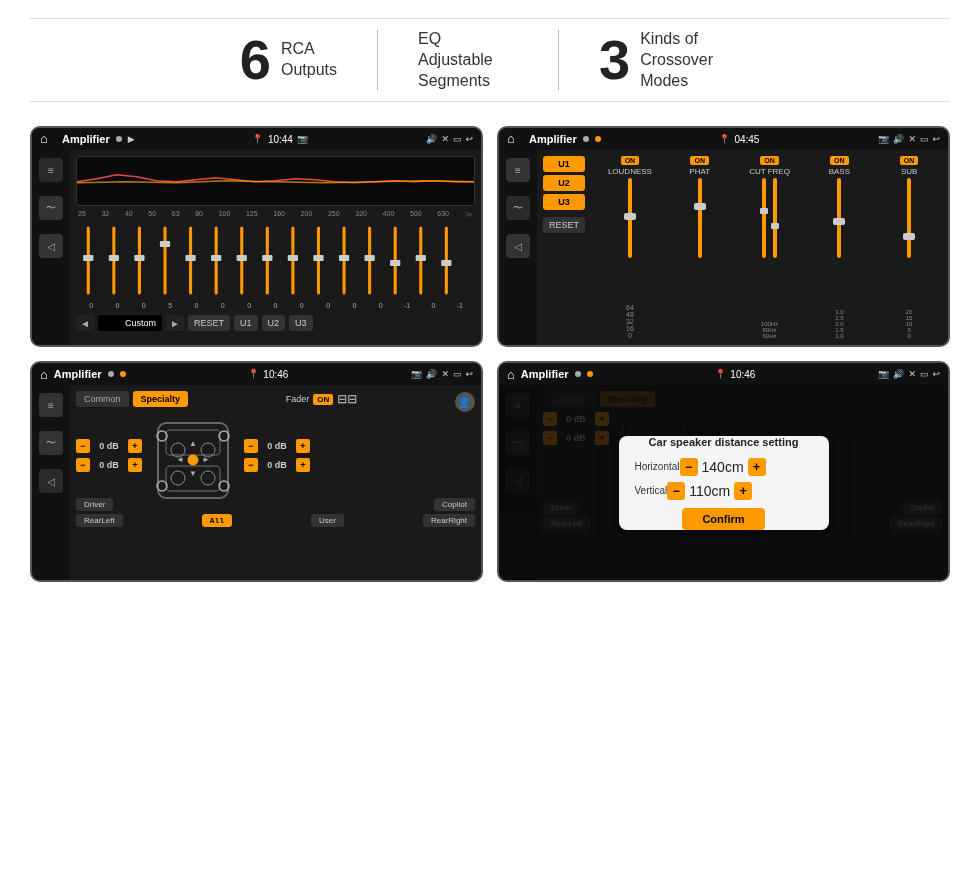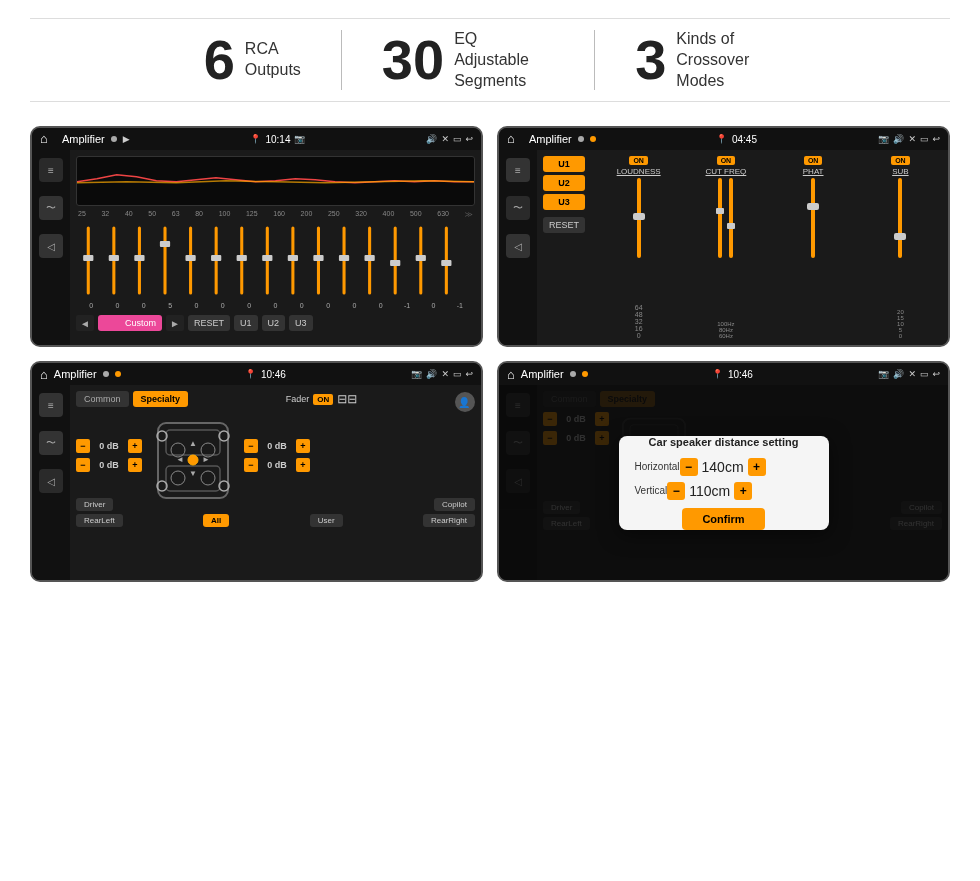--- a/index.html
+++ b/index.html
@@ -95,21 +95,21 @@
     .home-icon {
       width: 16px;
       height: 16px;
       color: #fff;
       font-size: 14px;
     }
 
     .status-app-name {
       color: #fff;
       font-size: 11px;
-      font-weight: 400;
+      font-weight: 700;
     }
 
     .status-dot {
       width: 6px;
       height: 6px;
       border-radius: 50%;
       background: #aaa;
     }
 
     .status-dot.orange { background: #f90; }
@@ -230,21 +230,21 @@
     .eq-btn {
       background: #333;
       color: #ccc;
       border: none;
       border-radius: 3px;
       padding: 3px 6px;
       font-size: 9px;
       cursor: pointer;
     }
 
-    .eq-btn.active { background: #ec4899; color: #fff; padding-left: 27px; }
+    .eq-btn.active { background: #000000; color: #fff; padding-left: 27px; }
 
     .arrow-btn {
       width: 18px;
       height: 16px;
       background: #222;
       border-radius: 2px;
       display: flex;
       align-items: center;
       justify-content: center;
       color: #aaa;
@@ -282,21 +282,20 @@
       display: flex;
       flex-direction: column;
       align-items: center;
     }
 
     .col-header {
       font-size: 8px;
       color: #ccc;
       text-align: center;
       margin-bottom: 2px;
-      text-decoration: underline;
     }
 
     .on-badge {
       background: #f90;
       color: #000;
       font-size: 7px;
       font-weight: bold;
       padding: 1px 4px;
       border-radius: 2px;
       margin-bottom: 2px;
@@ -402,20 +401,21 @@
       border-radius: 3px;
       padding: 2px 8px;
       font-size: 8px;
       cursor: pointer;
     }
 
     .bottom-btn.active-orange {
       background: #f90;
       color: #000;
       font-weight: bold;
+      font-family: Liberation Mono, monospace;
     }
 
     
     .screen4-body {
       background: #1a1a1a;
       display: flex;
       height: 195px;
       position: relative;
     }
 
@@ -530,21 +530,20 @@
 <div class="page-container">
 
 
   <div class="stats-row">
     <div class="stat-item">
       <span class="stat-number">6</span>
       <span class="stat-text">RCA<br>Outputs</span>
     </div>
     <div class="stat-divider"></div>
     <div class="stat-item">
-      <span class="stat-number">30</span>
       <span class="stat-text">EQ Adjustable<br>Segments</span>
     </div>
     <div class="stat-divider"></div>
     <div class="stat-item">
       <span class="stat-number">3</span>
       <span class="stat-text">Kinds of<br>Crossover Modes</span>
     </div>
   </div>
 
   <div class="screenshots-grid">
@@ -552,21 +551,21 @@
     <div class="screen-card">
       <div class="status-bar">
         <div class="status-left">
           <span class="home-icon icon-home" style="color:#fff;font-size:13px;"></span>
           <span class="status-app-name">Amplifier</span>
           <span class="status-dot"></span>
           <span class="si">▶</span>
         </div>
         <div class="status-center">
           <span class="si">📍</span>
-          <span>10:14</span>
+          <span>10:44</span>
           <span class="si">📷</span>
         </div>
         <div class="status-right">
           <span class="si">🔊</span>
           <span class="si">✕</span>
           <span class="si">▭</span>
           <span class="si">↩</span>
         </div>
       </div>
       <div class="screen1-body">
@@ -714,49 +713,66 @@
                 <div>64</div>
                   <div>48</div>
                   <div>32</div>
                   <div>16</div>
                   <div>0</div>
               </div>
             </div>
 
             <div class="crossover-col">
               <div class="on-badge">ON</div>
+              <div class="col-header">PHAT</div>
+              <div style="flex:1;display:flex;justify-content:center;">
+                <svg width="18" height="80" viewBox="0 0 18 80">
+                  <rect x="7" y="0" width="4" height="80" rx="2" fill="#f90"></rect>
+                  <rect x="3" y="25" width="12" height="7" rx="2" fill="#ccc"></rect>
+                </svg>
+              </div>
+            </div>
+
+            <div class="crossover-col">
+              <div class="on-badge">ON</div>
               <div class="col-header">CUT FREQ</div>
               <div style="flex:1;display:flex;gap:3px;justify-content:center;">
                 <svg width="8" height="80" viewBox="0 0 8 80">
                   <rect x="2" y="0" width="4" height="80" rx="2" fill="#f90"></rect>
                   <rect x="0" y="30" width="8" height="6" rx="1" fill="#ccc"></rect>
                 </svg>
                 <svg width="8" height="80" viewBox="0 0 8 80">
                   <rect x="2" y="0" width="4" height="80" rx="2" fill="#f90"></rect>
                   <rect x="0" y="45" width="8" height="6" rx="1" fill="#ccc"></rect>
                 </svg>
               </div>
               <div class="col-labels" style="font-size:6px;color:#888;">
                 <div>100Hz</div>
                   <div>80Hz</div>
                   <div>60Hz</div>
               </div>
             </div>
 
             <div class="crossover-col">
               <div class="on-badge">ON</div>
-              <div class="col-header">PHAT</div>
+              <div class="col-header">BASS</div>
               <div style="flex:1;display:flex;justify-content:center;">
                 <svg width="18" height="80" viewBox="0 0 18 80">
                   <rect x="7" y="0" width="4" height="80" rx="2" fill="#f90"></rect>
-                  <rect x="3" y="25" width="12" height="7" rx="2" fill="#ccc"></rect>
+                  <rect x="3" y="40" width="12" height="7" rx="2" fill="#ccc"></rect>
                 </svg>
               </div>
-            </div>
-
+              <div class="col-labels" style="font-size:6px;color:#888;">
+                <div>3.0</div>
+                  <div>2.5</div>
+                  <div>2.0</div>
+                  <div>1.5</div>
+                  <div>1.0</div>
+              </div>
+            </div>
 
             <div class="crossover-col">
               <div class="on-badge">ON</div>
               <div class="col-header">SUB</div>
               <div style="flex:1;display:flex;justify-content:center;">
                 <svg width="18" height="80" viewBox="0 0 18 80">
                   <rect x="7" y="0" width="4" height="80" rx="2" fill="#f90"></rect>
                   <rect x="3" y="55" width="12" height="7" rx="2" fill="#ccc"></rect>
                 </svg>
               </div>

